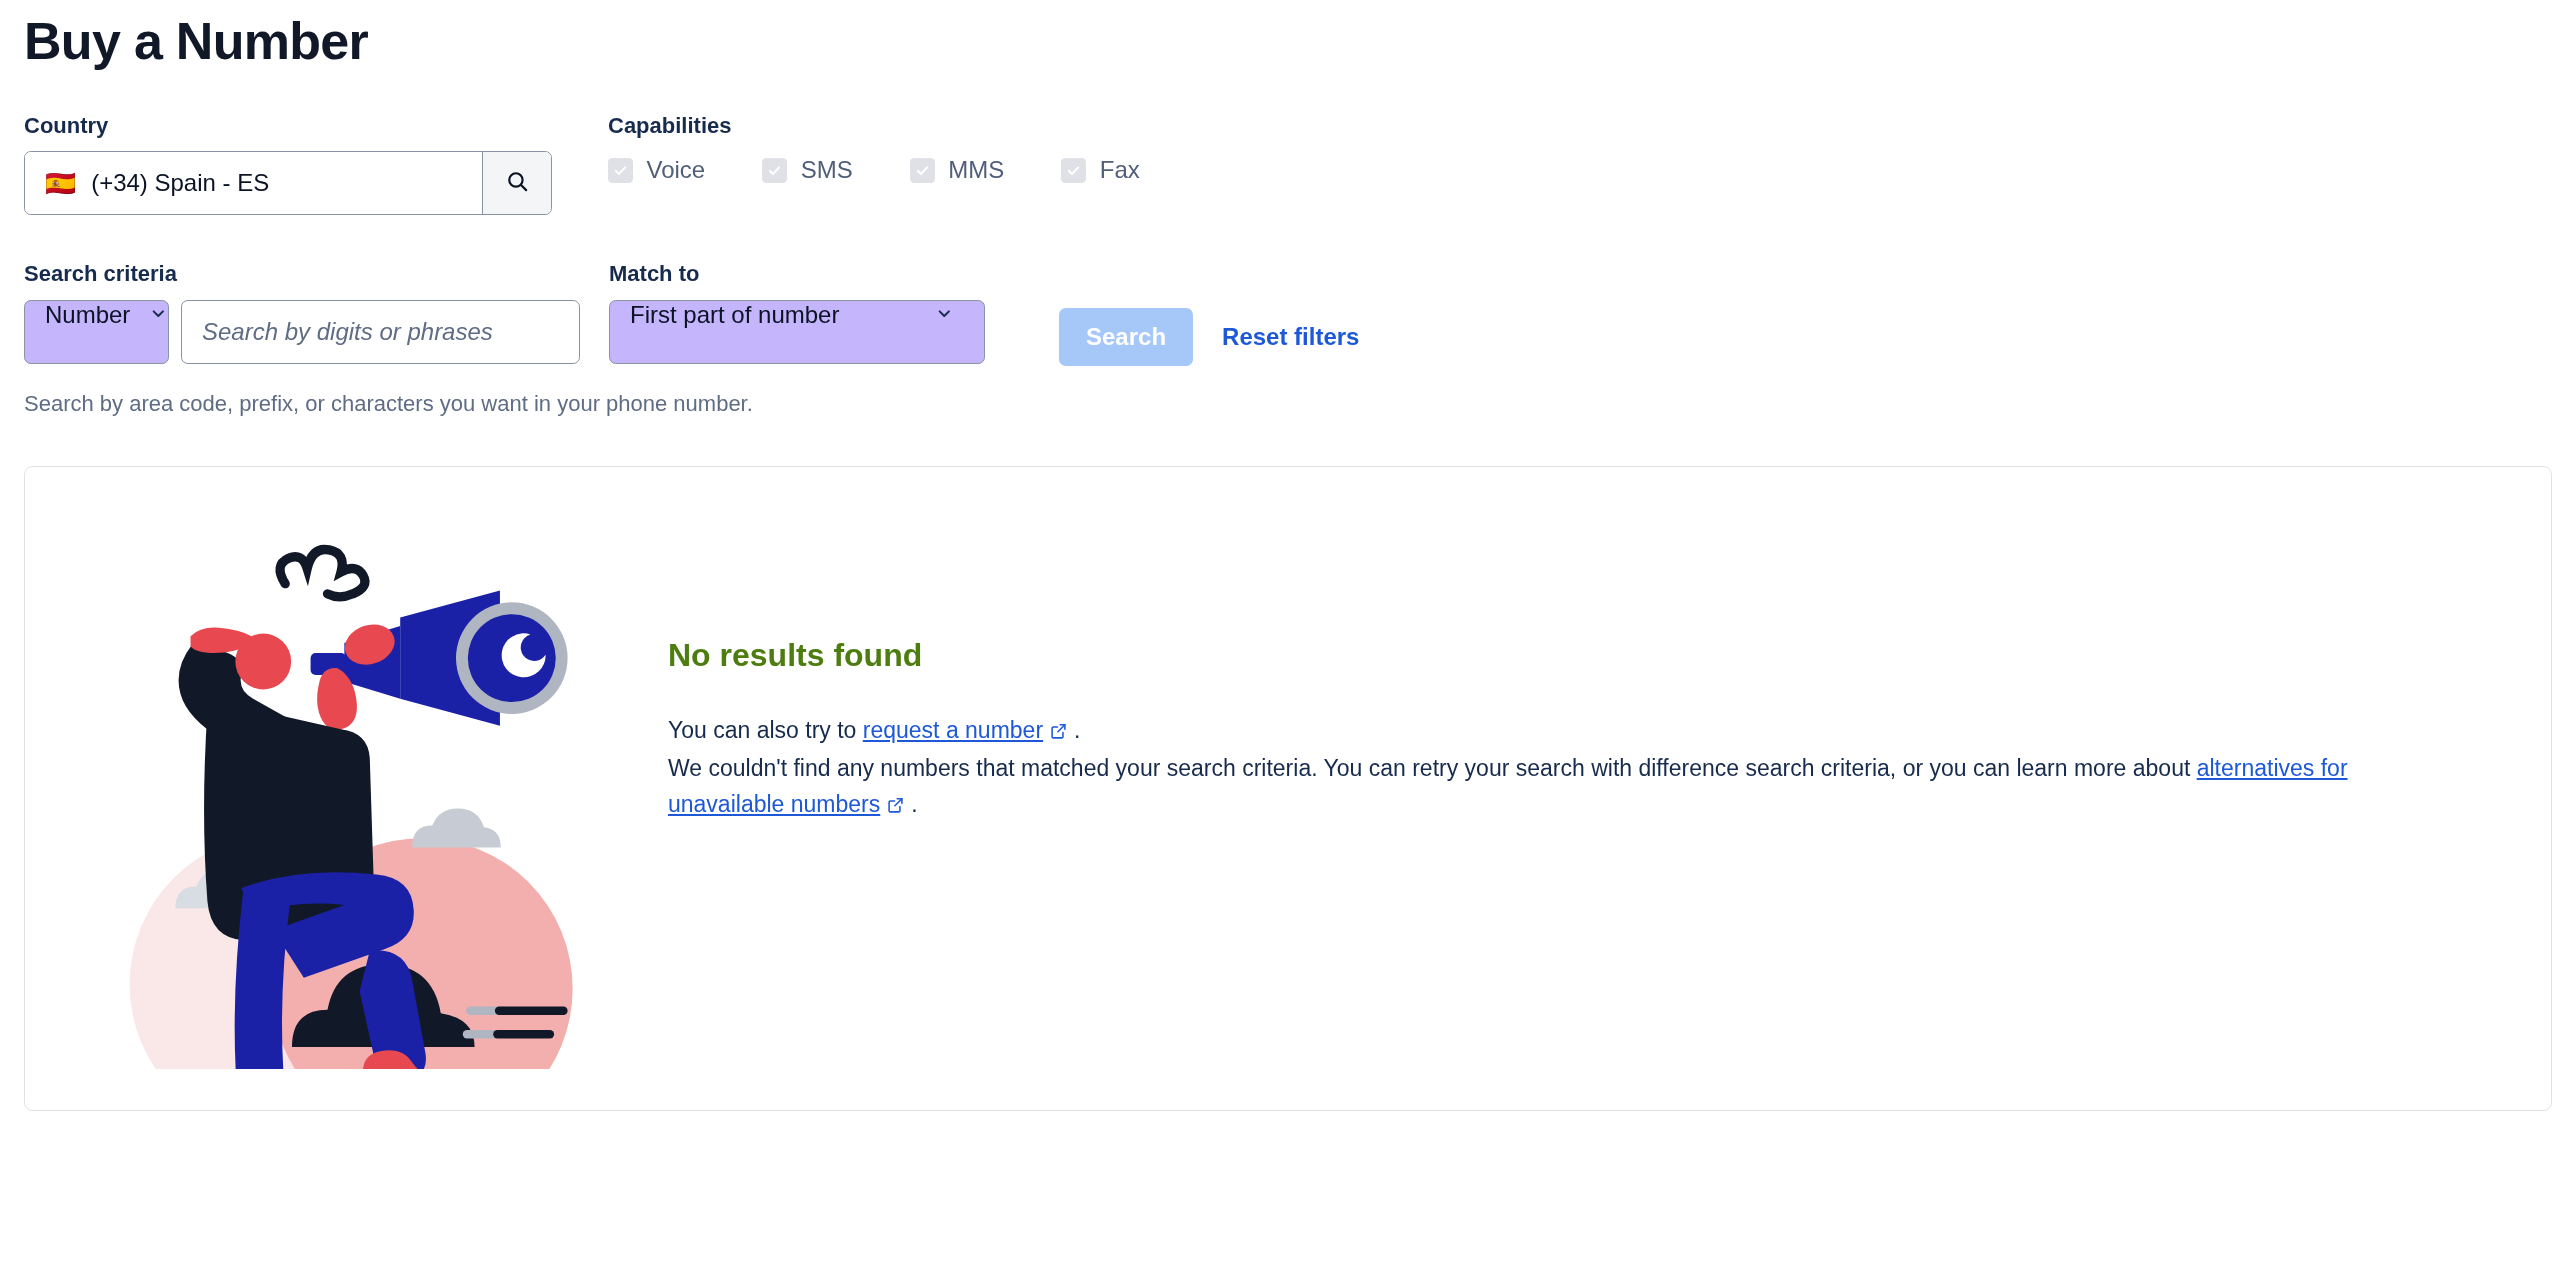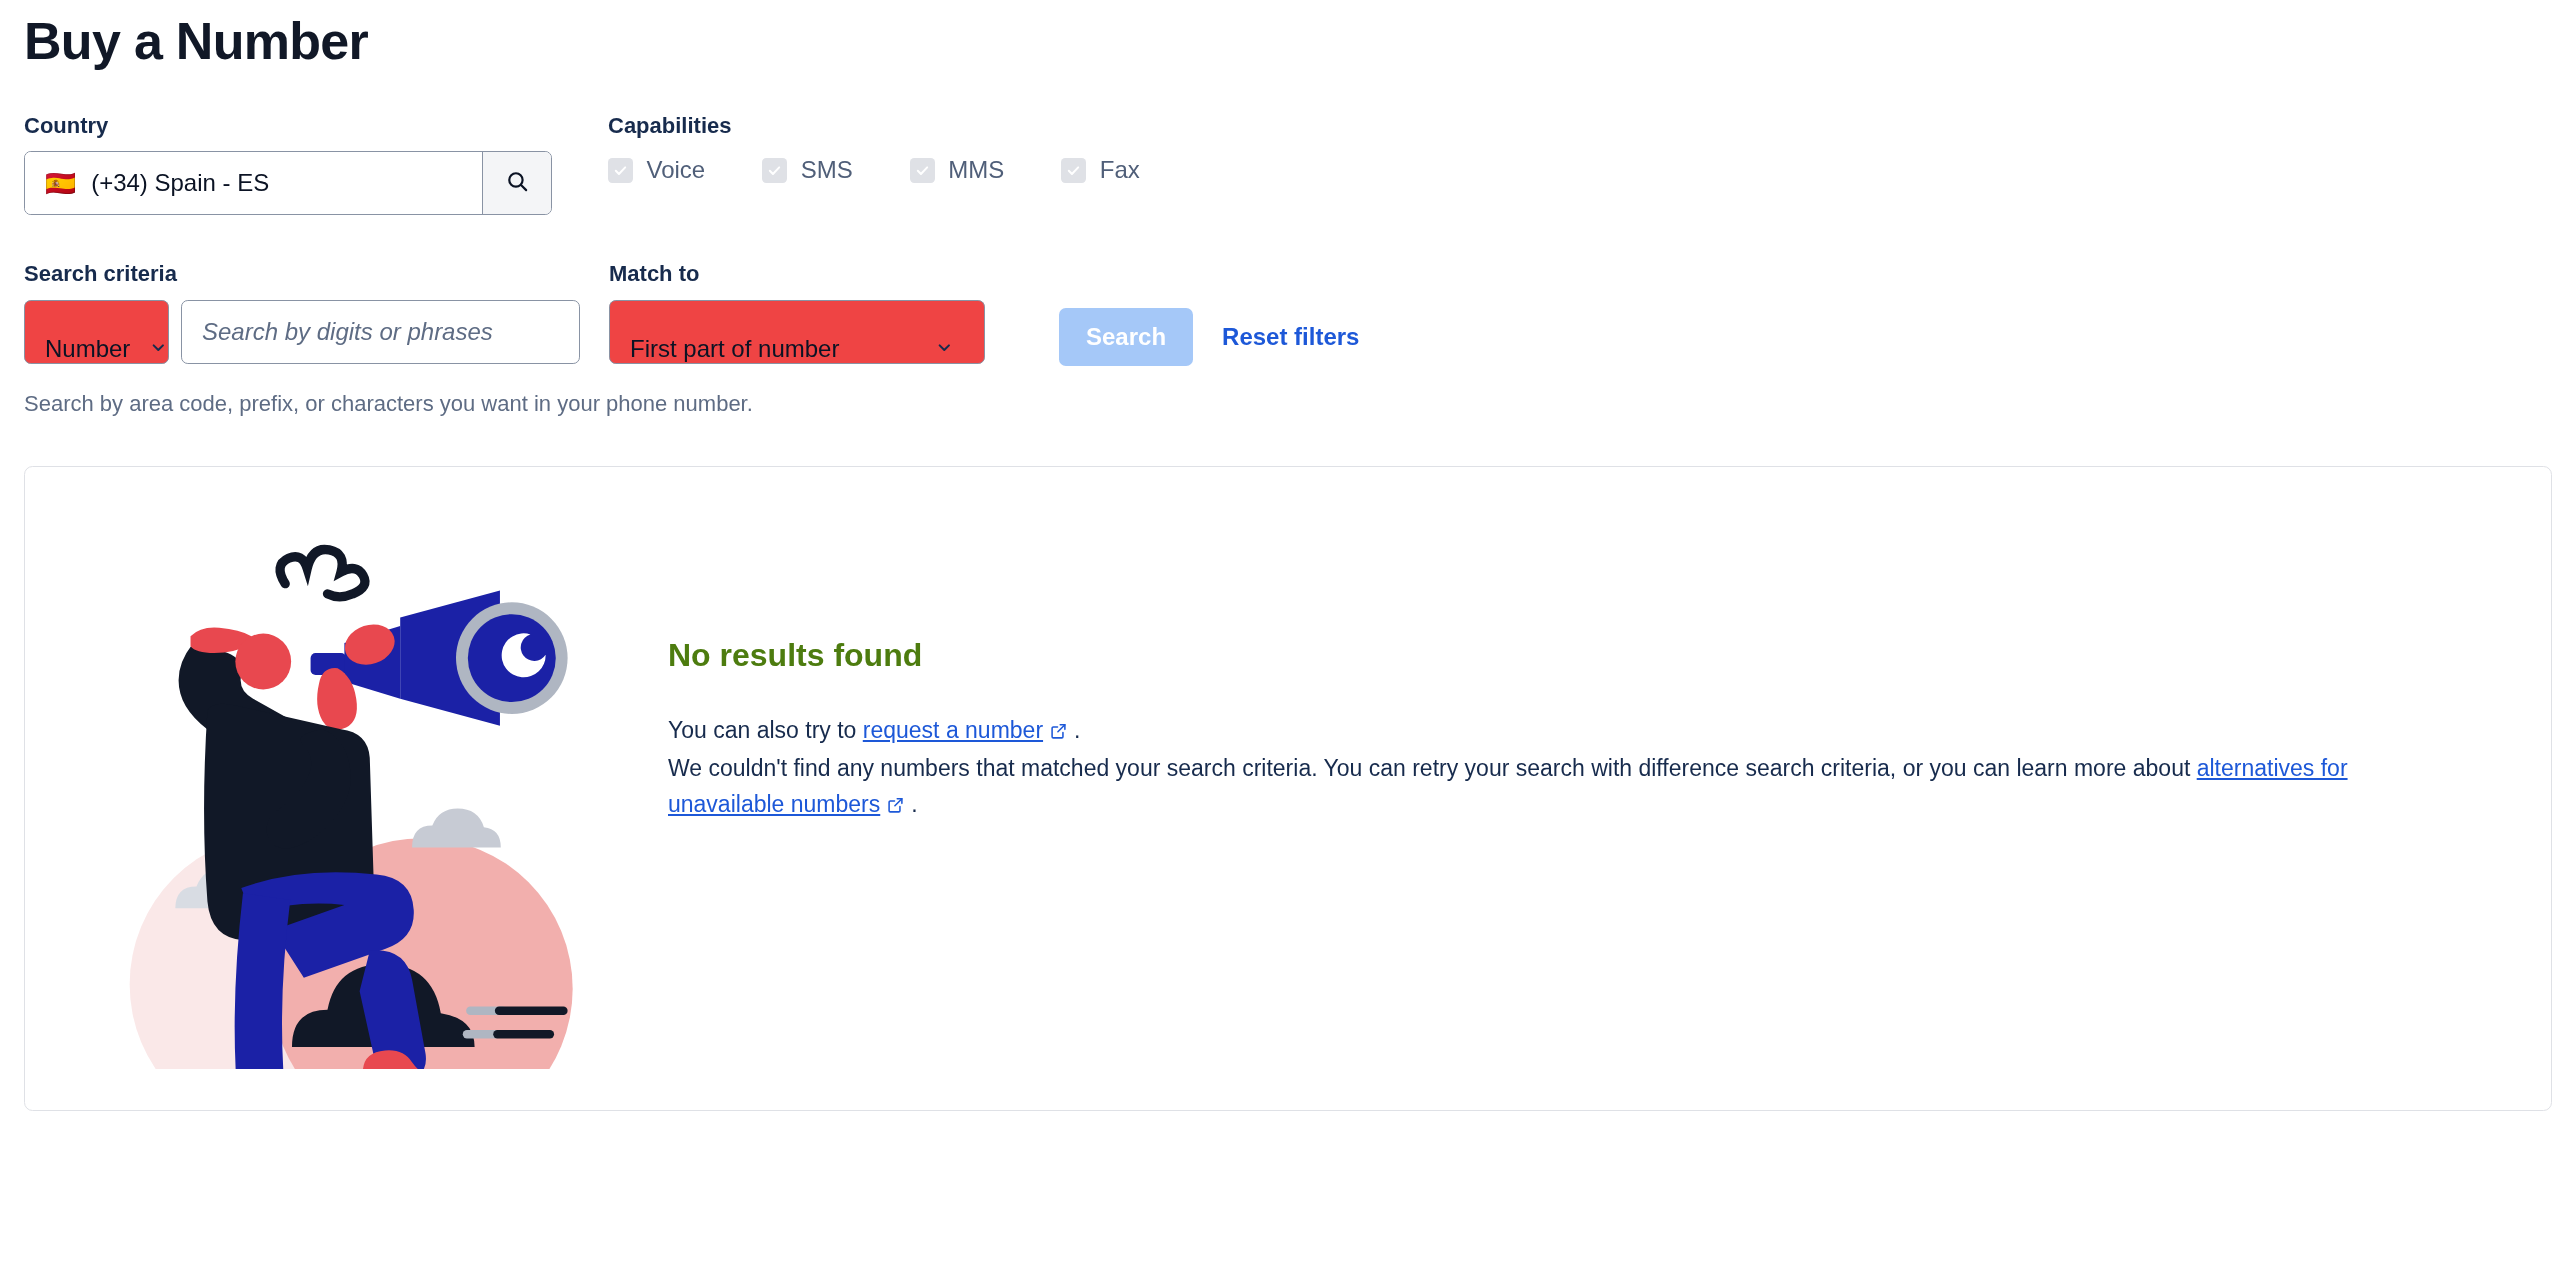--- a/index.html
+++ b/index.html
@@ -92,23 +92,23 @@
 
   
   .form-row-2 { display: flex; align-items: flex-start; margin-top: 46px; }
   .criteria-group { }
   .criteria-controls { display: flex; align-items: center; gap: 12px; }
 
   .select-box {
     height: 64px;
     border: 1.7px solid #8993A4;
     border-radius: 6.8px;
-    background: #ef4444;
-    display: flex;
-    align-items: flex-end;
+    background: #c4b5fd;
+    display: flex;
+    align-items: flex-start;
     justify-content: space-between;
     gap: 18.6px;
     padding: 0 30px 0 20px;
     font-size: 24px;
     color: #0B1324;
     white-space: nowrap;
     cursor: pointer;
   }
   .select-number { width: 145px; }
   .select-match { width: 376px; }

